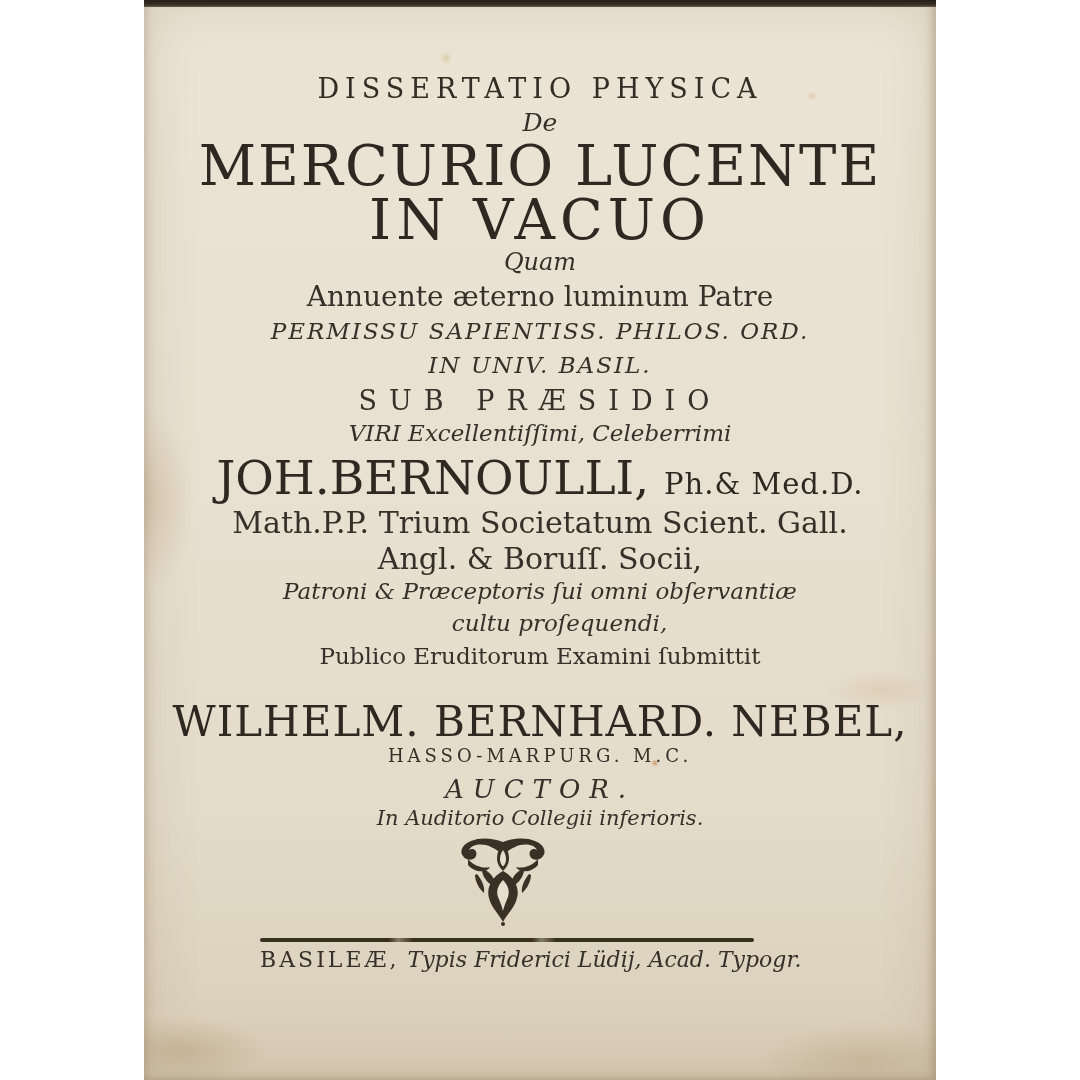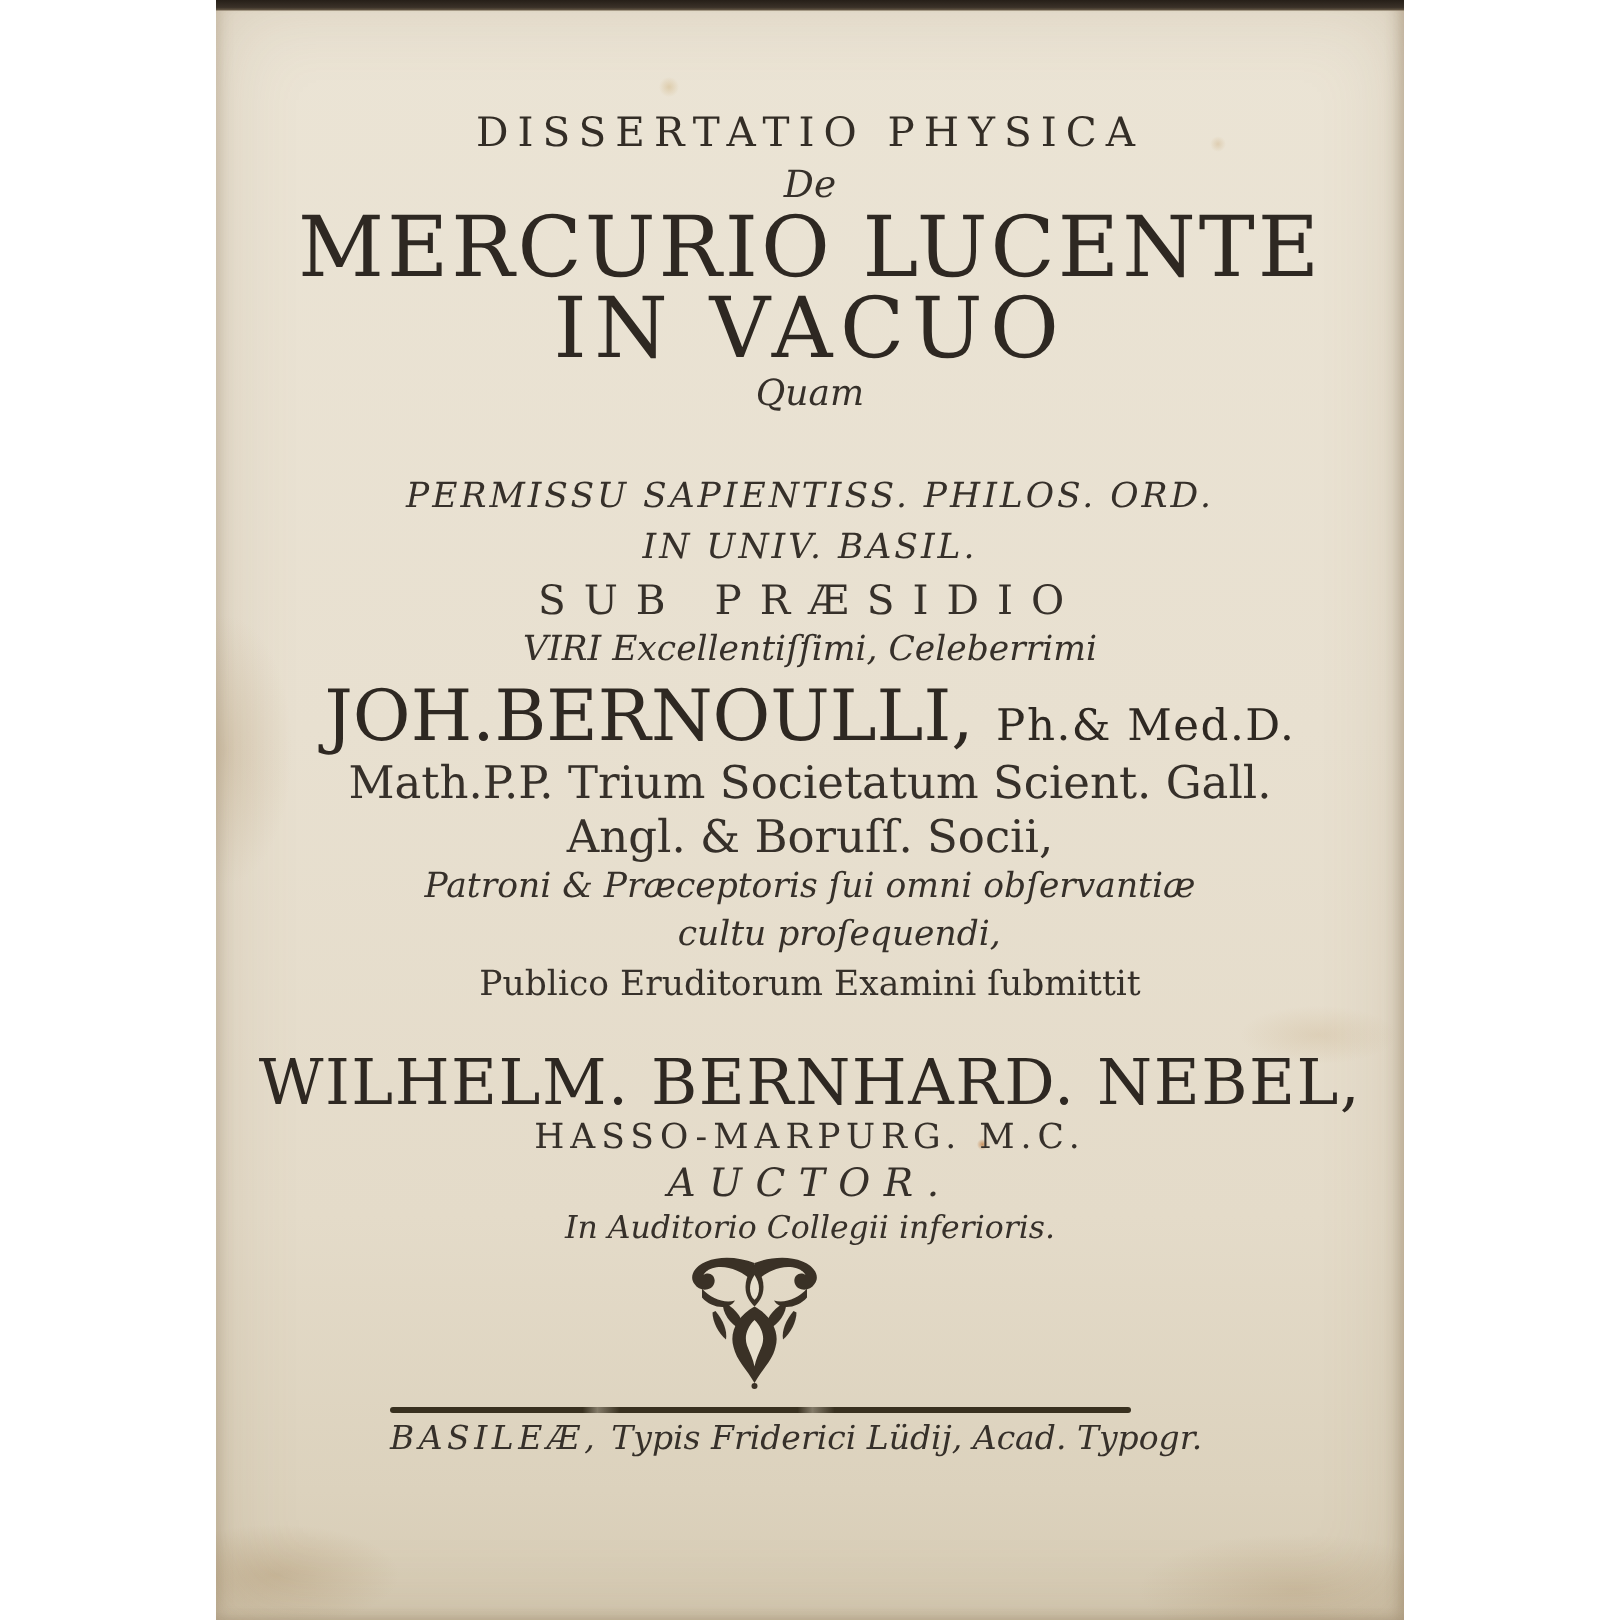--- a/index.html
+++ b/index.html
@@ -68,21 +68,21 @@
   .l-honor    { top: 421px; font-size: 23px; }
   .l-bern     { top: 452px; font-size: 47px; color: #2e2822; }
   .l-bern .degrees { font-size: 29px; letter-spacing: 1px; text-align: center; }
   .l-titles1  { top: 506px; font-size: 30px; }
   .l-titles2  { top: 542px; font-size: 30px; }
   .l-ded1     { top: 579px; font-size: 23px; }
   .l-ded2     { top: 611px; font-size: 23px; padding-left: 39px; }
   .l-subm     { top: 644px; font-size: 23px; }
   .l-date     { top: 669px; font-size: 25px; letter-spacing: 2px; }
   .l-author   { top: 699px; font-size: 42px; letter-spacing: 1px; color: #2e2822; }
-  .l-origin   { top: 746px; font-size: 23px; letter-spacing: 4px; }
+  .l-origin   { top: 746px; font-size: 18px; letter-spacing: 4px; }
   .l-auctor   { top: 775px; font-size: 26px; letter-spacing: 9px; }
   .l-venue    { top: 807px; font-size: 21px; }
   
   .ornament {
     position: absolute;
     top: 838px;
     left: 311px;
     width: 96px;
     height: 88px;
   }
@@ -99,35 +99,36 @@
   }
   .l-imprint {
     position: absolute;
     top: 947px;
     left: 116px;
     width: 494px;
     text-align: center;
     white-space: nowrap;
     font-size: 22px;
   }
-  .l-imprint .city { letter-spacing: 3px; font-style: italic; }
+  .l-imprint .city { letter-spacing: 3px; }
   .l-imprint .rest { font-style: italic; margin-left: 1px; }
 </style>
 </head>
 <body>
 
 <div class="stage">
   <div class="page">
     <div class="scan-edge"></div>
 
     <div class="line l-series">DISSERTATIO PHYSICA</div>
     <div class="line l-de it">De</div>
     <div class="line l-main1">MERCURIO LUCENTE</div>
     <div class="line l-main2">IN VACUO</div>
     <div class="line l-quam it">Quam</div>
+    <div class="line l-invoc">Annuente æterno luminum Patre</div>
     <div class="line l-perm1 it">PERMISSU SAPIENTISS. PHILOS. ORD.</div>
     <div class="line l-perm2 it">IN UNIV. BASIL.</div>
     <div class="line l-sub">SUB PRÆSIDIO</div>
     <div class="line l-honor it">VIRI Excellentiſſimi, Celeberrimi</div>
 
     <div class="line l-bern">
       <span>JOH.BERNOULLI,</span>
       <span class="degrees">Ph.&amp; Med.D.</span>
     </div>
 

